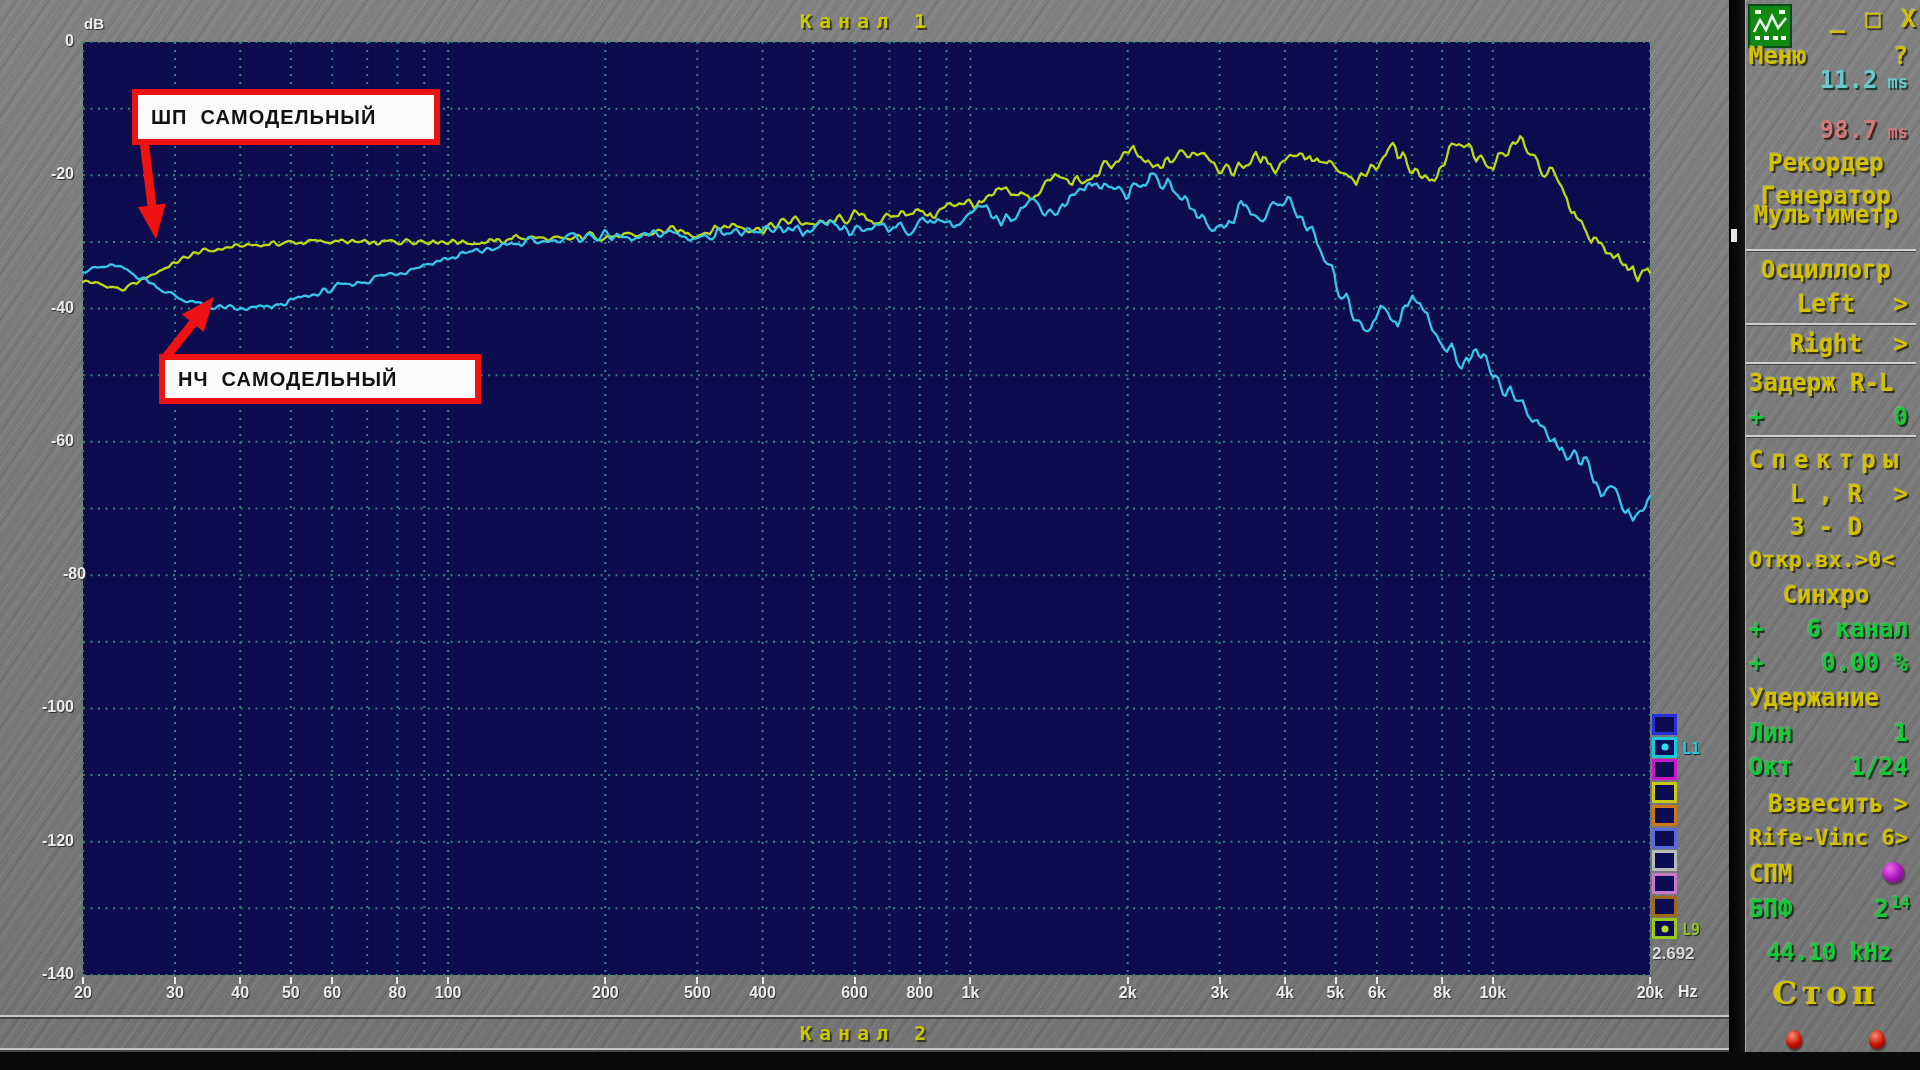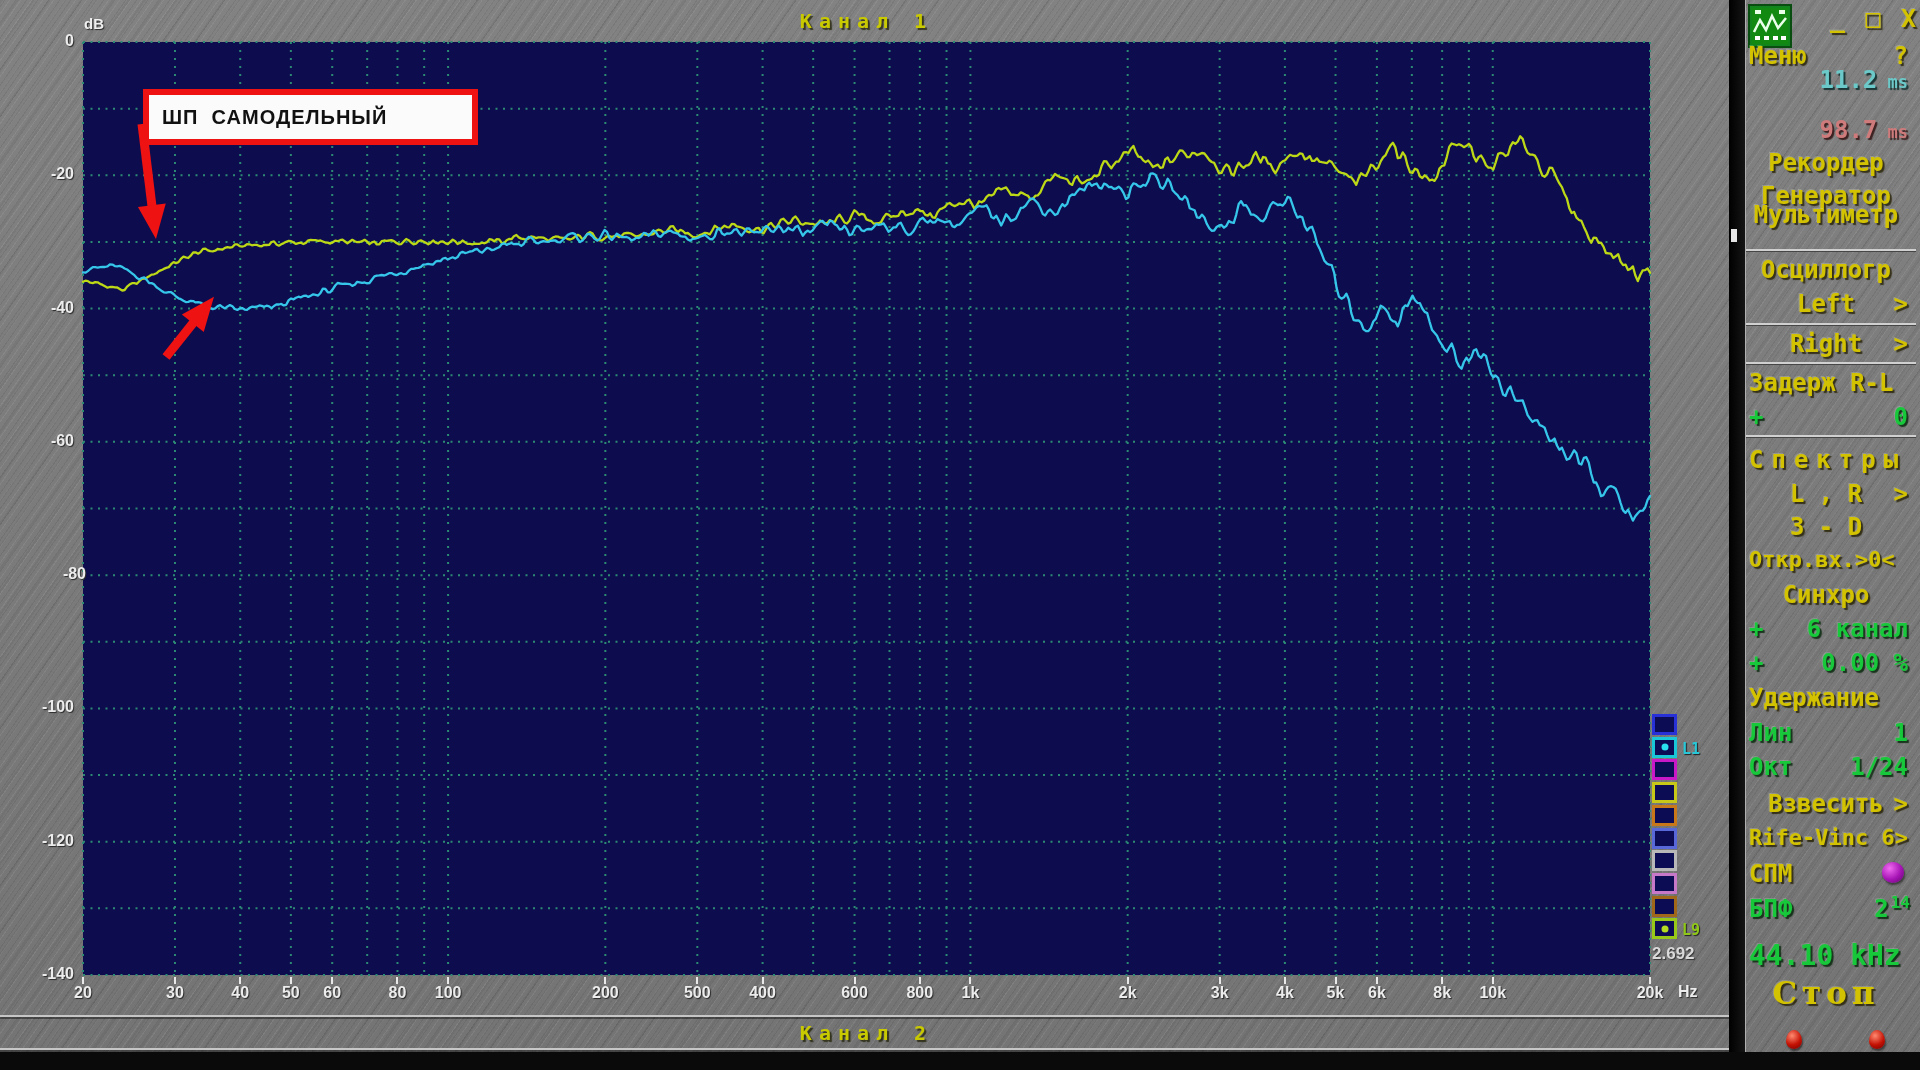--- a/index.html
+++ b/index.html
@@ -176,21 +176,22 @@
       <div class="xtickmark" style="left: 1375.88px;"></div>
       <div class="axis-lbl xtick" style="left: 1376.88px; top: 984px;">6k</div>
       <div class="xtickmark" style="left: 1441.14px;"></div>
       <div class="axis-lbl xtick" style="left: 1442.14px; top: 984px;">8k</div>
       <div class="xtickmark" style="left: 1491.76px;"></div>
       <div class="axis-lbl xtick" style="left: 1492.76px; top: 984px;">10k</div>
       <div class="xtickmark" style="left: 1649px;"></div>
       <div class="axis-lbl xtick" style="left: 1650px; top: 984px;">20k</div>
     </div>
 
-  <div class="ann-box" id="ann-box-0" style="left: 143px; top: 89px; width: 335px; height: 56px;">ШП  САМОДЕЛЬНЫЙ</div>
+  <div class="ann-box" id="ann-box-0" style="left: 132px; top: 89px; width: 308px; height: 56px;">ШП  САМОДЕЛЬНЫЙ</div>
+  <div class="ann-box" id="ann-box-1" style="left: 159px; top: 354px; width: 322px; height: 50px;">НЧ  САМОДЕЛЬНЫЙ</div>
 
   <div id="legend">
       <div class="swatch" style="left: 1652px; top: 714px; border-color: rgb(40, 48, 216);"></div>
       <div class="swatch" style="left: 1652px; top: 736.7px; border-color: rgb(24, 200, 216);">
         <div class="dot" style="background: rgb(40, 224, 240);"></div>
       </div>
       <div class="swatch-lbl" style="left: 1682px; top: 739.7px; color: rgb(40, 200, 216);">L1</div>
       <div class="swatch" style="left: 1652px; top: 759.4px; border-color: rgb(200, 24, 200);"></div>
       <div class="swatch" style="left: 1652px; top: 782.1px; border-color: rgb(200, 200, 24);"></div>
       <div class="swatch" style="left: 1652px; top: 804.8px; border-color: rgb(200, 120, 24);"></div>
@@ -319,21 +320,21 @@
     </div>
     <div class="panel-row c-yellow" style="top: 860px;">
       <span class="cell-left">СПМ</span>
       <div class="led led-purple" style="right: 14px; top: 2px; position: absolute;"></div>
     </div>
     <div class="panel-row c-green" style="top: 895px;">
       <span class="cell-left">БПФ</span>
       <span class="cell-right">2<span class="sup">14</span></span>
     </div>
     <div class="panel-row c-green" style="top: 939px;">
-      <span class="cell-left" style="font-size: 28px;">44.10 kHz</span>
+      <span class="cell-left" style="font-size: 23px; margin-left: 18px;">44.10 kHz</span>
     </div>
     <div class="panel-row c-yellow" id="big-row" style="top: 975px;">
       <span class="cell-center">Стоп</span>
     </div>
     <div class="panel-row c-yellow" style="top: 1028px;">
       <div class="led led-red" style="left: 41px; top: 2px; position: absolute;"></div>
       <div class="led led-red" style="left: 124px; top: 2px; position: absolute;"></div>
     </div>
   </div>
 

